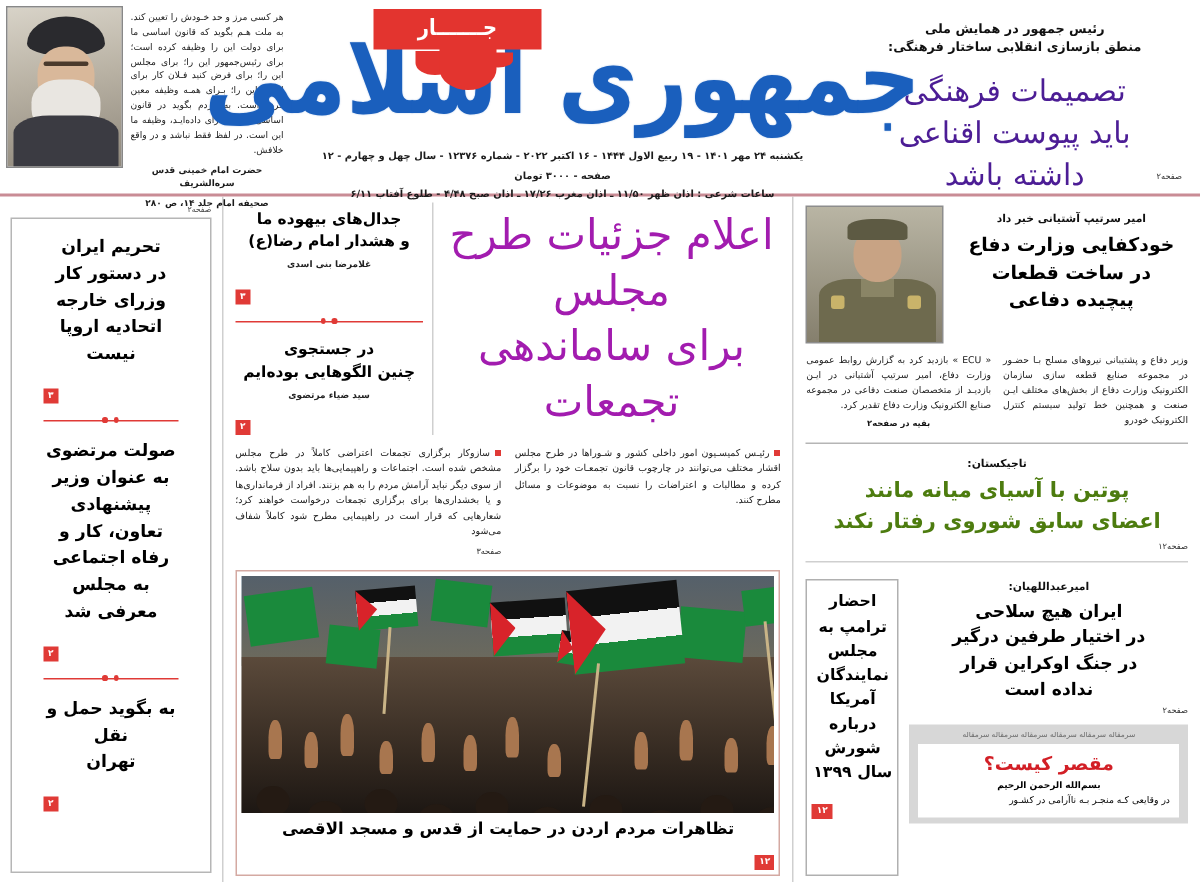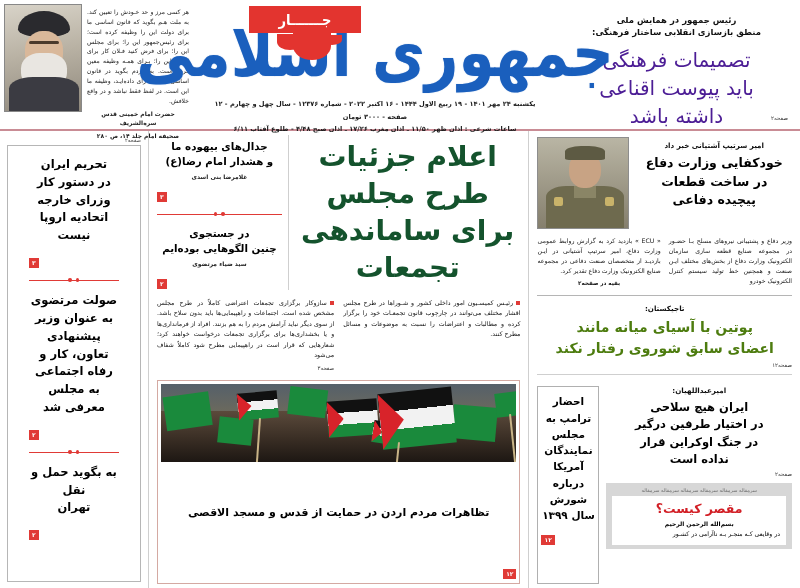--- a/index.html
+++ b/index.html
@@ -254,22 +254,22 @@
   
   .col-center {
     width: 400px;
     display: flex; flex-direction: column;
     padding: 4px 6px 4px 6px;
     border-left: 1px solid #cfcfcf;
   }
   .center-top { display: flex; flex-direction: row; gap: 8px; }
   .main-head-wrap { flex: 1; text-align: center; padding: 4px 4px 0 0; }
   .main-headline {
-    font-size: 28px; font-weight: bold; line-height: 1.32;
-    color: #14532d; letter-spacing: -0.5px;
+    font-size: 28px; font-weight: normal; line-height: 1.32;
+    color: #a21caf; letter-spacing: -0.5px;
   }
   .main-headline span { display: block; }
   .opinion-col {
     width: 134px;
     border-right: 1px solid #cfcfcf;
     padding: 4px 6px 0 2px;
     text-align: center;
   }
   .op-title { font-size: 10.3px; font-weight: bold; line-height: 1.5; color: #000; }
   .op-title span { display: block; }
@@ -294,21 +294,21 @@
   .lede-col { flex: 1; font-size: 6.3px; line-height: 1.66; text-align: justify; color: #141414; position: relative; }
   .sq { display: inline-block; width: 4.5px; height: 4.5px; background: #e03a36; margin-left: 3px; vertical-align: middle; }
   .lede-note { font-size: 5.4px; margin-top: 4px; color: #333; }
 
   .photo-frame {
     margin: 7px 2px 0;
     border: 1px solid #d4a9a2;
     padding: 3px;
     background: #fff;
     flex: 1;
-    display: flex; flex-direction: column; gap: 40px;
+    display: flex; flex-direction: column;
   }
   .photo {
     position: relative; flex: 1; overflow: hidden;
     background: linear-gradient(180deg,#8fa7b8 0%,#6f5f4e 55%,#3a3028 100%);
   }
   .photo-caption {
     text-align: center; font-size: 11px; font-weight: bold;
     padding: 4px 0 2px; color: #000;
   }
   .cap-badge-wrap { text-align: right; }

